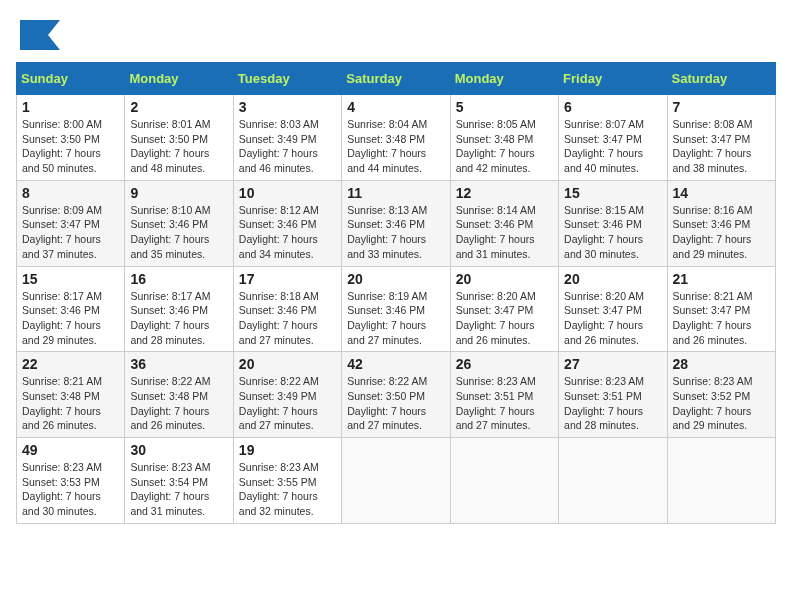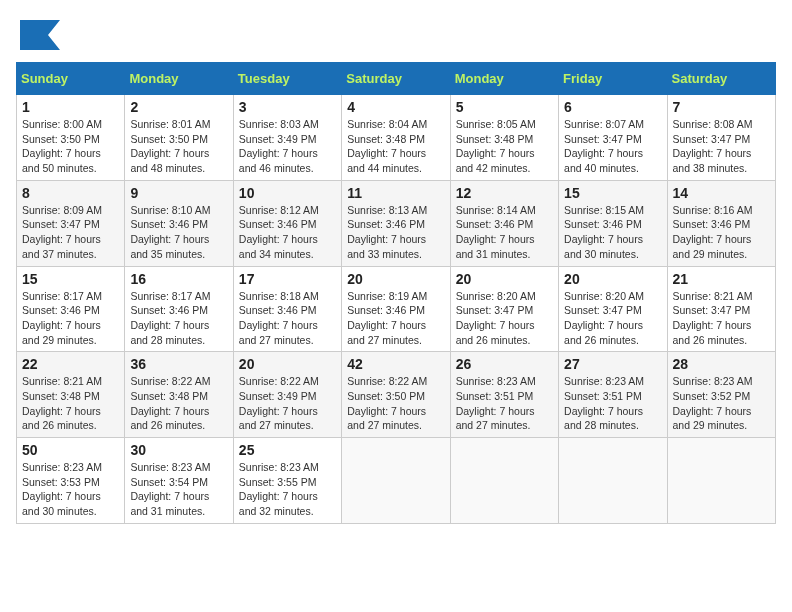--- a/index.html
+++ b/index.html
@@ -242,29 +242,29 @@
           <span class="day-num">27</span>
           <div class="day-info">Sunrise: 8:23 AM<br>Sunset: 3:51 PM<br>Daylight: 7 hours and 28 minutes.</div>
         </td>
         <td>
           <span class="day-num">28</span>
           <div class="day-info">Sunrise: 8:23 AM<br>Sunset: 3:52 PM<br>Daylight: 7 hours and 29 minutes.</div>
         </td>
       </tr>
       <tr>
         <td>
-          <span class="day-num">50</span>
+          <span class="day-num">49</span>
           <div class="day-info">Sunrise: 8:23 AM<br>Sunset: 3:53 PM<br>Daylight: 7 hours and 30 minutes.</div>
         </td>
         <td>
           <span class="day-num">30</span>
           <div class="day-info">Sunrise: 8:23 AM<br>Sunset: 3:54 PM<br>Daylight: 7 hours and 31 minutes.</div>
         </td>
         <td>
-          <span class="day-num">25</span>
+          <span class="day-num">19</span>
           <div class="day-info">Sunrise: 8:23 AM<br>Sunset: 3:55 PM<br>Daylight: 7 hours and 32 minutes.</div>
         </td>
         <td class="empty-cell"></td>
         <td class="empty-cell"></td>
         <td class="empty-cell"></td>
         <td class="empty-cell"></td>
       </tr>
     </tbody>
 </table>
 

